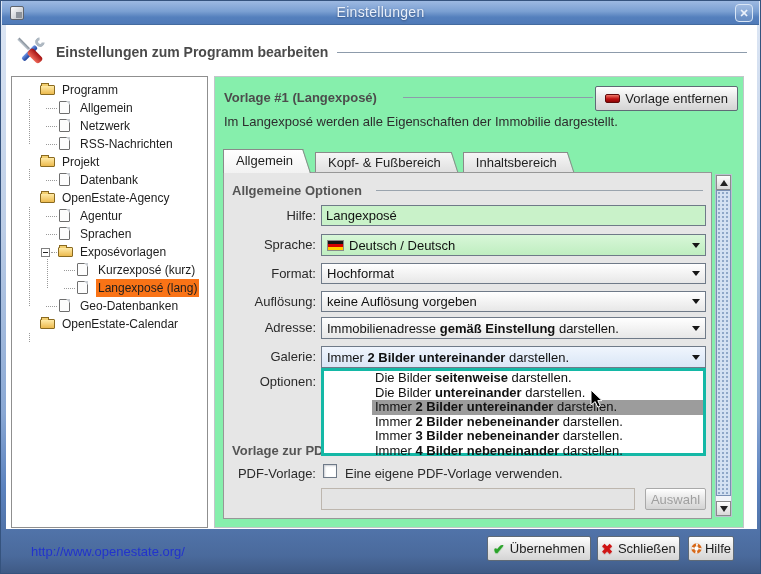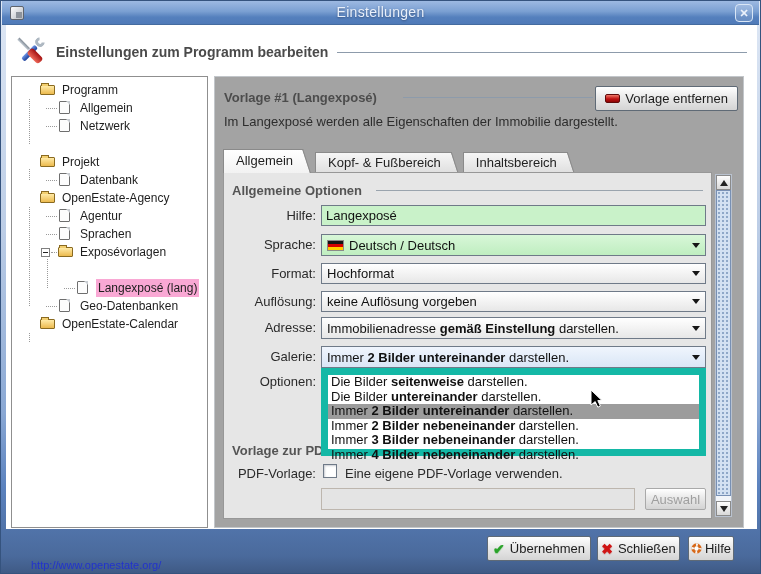--- a/index.html
+++ b/index.html
@@ -39,32 +39,32 @@
   .wr { position:absolute; left:14px; top:1px; width:10px; height:34px; transform:rotate(45deg); }
   .wr-head { width:10px; height:9px; border:3px solid #aeb8c2; border-top-color:transparent; border-radius:50%; }
   .wr-handle { width:5px; height:19px; margin:1px auto 0; background:linear-gradient(90deg,#6f97e8,#1d3f98); border-radius:2px; }
   .header-title { margin-left:8px; font-size:14px; font-weight:bold; color:#4a4a4a; white-space:nowrap; }
   .header-line { flex:1; height:0; border-top:1px solid #8d9bab; margin-left:9px; margin-top:1px; }
 
   
   .tree-panel { position:absolute; left:5px; top:51px; width:197px; height:452px; background:#fff; border:1px solid #8f8f8f; overflow:hidden; }
   .trow { position:absolute; left:16px; width:100%; height:18px; font-size:12px; color:#1d1d1d; }
   .trow .lbl { position:absolute; top:0; line-height:18px; white-space:nowrap; padding:0 2px; cursor:default; }
-  .trow .lbl.sel { background:#f9a8d4; }
+  .trow .lbl.sel { background:#f97316; }
   .icon-folder { position:absolute; top:4px; width:15px; height:10px; background:linear-gradient(#ffeaa6,#ecba4e); border:1px solid #8a6a20; border-radius:1px; }
   .icon-folder::before { content:''; position:absolute; top:-3px; left:0px; width:6px; height:2px; background:#f3cf6f; border:1px solid #8a6a20; border-bottom:none; }
   .icon-file { position:absolute; top:2px; width:11px; height:13px; background:#fdfdfd; border:1px solid #6e6e6e; border-radius:1px; }
   .icon-file::before { content:''; position:absolute; right:-1px; top:-1px; border-style:solid; border-width:0 4px 4px 0; border-color:transparent #c9cdd2 transparent transparent; }
   .stub { position:absolute; top:9px; height:0; border-top:1px dotted #9a9a9a; }
   .vline { position:absolute; width:0; border-left:1px dotted #9a9a9a; }
   .expander { position:absolute; left:13px; top:5px; width:9px; height:9px; background:#fff; border:1px solid #7f7f7f; cursor:pointer; }
   .expander::after { content:''; position:absolute; left:1px; right:1px; top:3px; border-top:1px solid #222; }
 
   
-  .right-panel { position:absolute; left:208px; top:51px; width:530px; height:452px; background:#a3a3a3; border:1px solid #c2c6ca; }
+  .right-panel { position:absolute; left:208px; top:51px; width:530px; height:452px; background:#86efac; border:1px solid #c2c6ca; }
   .sect-title { position:absolute; left:9px; top:13px; font-size:13px; font-weight:bold; color:#4c4c4c; white-space:nowrap; }
   .sect-line { position:absolute; left:188px; right:150px; top:20px; border-top:1px solid #8d9bab; }
   .btn {
     display:flex; align-items:center; justify-content:center; gap:5px;
     background:linear-gradient(180deg,#ffffff,#e9e9e9 45%,#d4d4d4); border:1px solid #5f6a76; border-radius:2px;
     font-size:13px; color:#1c1c1c; cursor:pointer; font-family:"Liberation Sans",sans-serif;
   }
   .remove-btn { position:absolute; top:9px; right:5px; height:25px; padding:0 9px; }
   .remove-icon { width:15px; height:9px; background:linear-gradient(180deg,#ef7a6a,#c01212 55%,#8d0505); border:1px solid #5f0a0a; border-radius:2px; }
   .desc { position:absolute; left:9px; top:37px; font-size:13px; color:#2d2d2d; }
@@ -96,39 +96,39 @@
     background:linear-gradient(180deg,#ffffff,#e7e7e7);
   }
   .combo.green { background:linear-gradient(180deg,#d8f7d8,#bfeec0); }
   .combo.focus { background:linear-gradient(180deg,#f0f5fd,#d9e6f6); }
   .combo .val { white-space:nowrap; overflow:hidden; }
   .tri-down { margin-left:auto; width:0; height:0; border-left:4px solid transparent; border-right:4px solid transparent; border-top:5px solid #161616; }
   .flag { width:17px; height:11px; margin-right:5px; border:1px solid #8a8a8a; flex:0 0 17px;
     background:linear-gradient(180deg,#141414 0%,#141414 33%,#d40000 33%,#d40000 66%,#ffce00 66%,#ffce00 100%); }
   b { font-weight:bold; }
 
-  .dropdown { position:absolute; left:97px; top:195px; width:385px; height:88px; background:#fff; border:7px solid #14b8a6; z-index:5; }
+  .dropdown { position:absolute; left:97px; top:195px; width:385px; height:88px; background:#fff; border:3px solid #14b8a6; z-index:5;padding-left:48px; }
   .opt { height:14.5px; line-height:14.5px; font-size:13px; color:#111; padding-left:3px; white-space:nowrap; overflow:hidden; cursor:pointer; }
   .opt.hi { background:#9c9c9c; }
 
   .checkbox { position:absolute; left:99px; width:14px; height:14px; background:#fff; border:1px solid #6f7a88; box-shadow:inset 1px 1px 2px #c9ccd2; cursor:pointer; }
   .cb-label { position:absolute; left:121px; font-size:13px; color:#2a2a2a; white-space:nowrap; }
   .dinput { position:absolute; left:97px; top:315px; width:314px; height:22px; background:#e4e4e4; border:1px solid #bdb6ae; }
   .dbtn { position:absolute; left:421px; top:315px; width:61px; height:22px; color:#9f9f9f; border-color:#a9a9a9; cursor:default; }
 
   
   .sbar { position:absolute; left:500px; top:97px; width:17px; height:343px; background:#f2f5f9; border:1px solid #b9c2cf; }
   .sbtn { position:absolute; left:0; width:15px; height:15px; background:linear-gradient(180deg,#fdfdfd,#d9d9d9); border:1px solid #8a8a8a; display:flex; align-items:center; justify-content:center; cursor:pointer; }
   .tri-up-s { width:0; height:0; border-left:4px solid transparent; border-right:4px solid transparent; border-bottom:6px solid #222; }
   .tri-down-s { width:0; height:0; border-left:4px solid transparent; border-right:4px solid transparent; border-top:6px solid #222; }
   .sthumb { position:absolute; left:0; top:15px; width:15px; height:306px; border:1px solid #7890b4;
     background-color:#d3e1f2; background-image:radial-gradient(#8fa8c8 1px, transparent 1.1px); background-size:4px 4px; cursor:pointer; }
 
   
-  .footer-link { position:absolute; left:30px; top:543px; font-size:11px; color:#2233cc; cursor:pointer; text-decoration:none;margin-top:15px; }
+  .footer-link { position:absolute; left:30px; top:543px; font-size:13px; color:#2233cc; cursor:pointer; text-decoration:none; }
   .fbtn { position:absolute; top:535px; height:25px; }
   .fbtn.apply { left:486px; width:104px; }
   .fbtn.close { left:596px; width:83px; }
   .fbtn.help  { left:687px; width:46px; gap:3px; padding:0 2px; }
   .check-ic { color:#2aa32a; font-size:14px; font-weight:bold; text-shadow:0 1px 1px #9c9; }
   .x-ic { color:#d01515; font-size:14px; font-weight:bold; text-shadow:0 1px 1px #caa; }
 
   .cursor { position:absolute; left:589px; top:388px; z-index:50; pointer-events:none; }
 </style>
 </head>
@@ -173,20 +173,25 @@
       <div class="trow" style="top:22px">
         <span class="stub" style="left:18px;width:11px"></span>
         <span class="icon-file" style="left:31px"></span>
         <span class="lbl" style="left:50px">Allgemein</span>
       </div>
       <div class="trow" style="top:40px">
         <span class="stub" style="left:18px;width:11px"></span>
         <span class="icon-file" style="left:31px"></span>
         <span class="lbl" style="left:50px">Netzwerk</span>
       </div>
+      <div class="trow" style="top:58px">
+        <span class="stub" style="left:18px;width:11px"></span>
+        <span class="icon-file" style="left:31px"></span>
+        <span class="lbl" style="left:50px">RSS-Nachrichten</span>
+      </div>
       <div class="trow" style="top:76px">
         <span class="icon-folder" style="left:12px"></span>
         <span class="lbl" style="left:32px">Projekt</span>
       </div>
       <div class="trow" style="top:94px">
         <span class="stub" style="left:18px;width:11px"></span>
         <span class="icon-file" style="left:31px"></span>
         <span class="lbl" style="left:50px">Datenbank</span>
       </div>
       <div class="trow" style="top:112px">
@@ -201,20 +206,25 @@
       <div class="trow" style="top:148px">
         <span class="stub" style="left:18px;width:11px"></span>
         <span class="icon-file" style="left:31px"></span>
         <span class="lbl" style="left:50px">Sprachen</span>
       </div>
       <div class="trow" style="top:166px">
         <span class="expander"></span>
         <span class="stub" style="left:23px;width:6px"></span>
         <span class="icon-folder" style="left:30px"></span>
         <span class="lbl" style="left:50px">Exposévorlagen</span>
+      </div>
+      <div class="trow" style="top:184px">
+        <span class="stub" style="left:36px;width:11px"></span>
+        <span class="icon-file" style="left:49px"></span>
+        <span class="lbl" style="left:68px">Kurzexposé (kurz)</span>
       </div>
       <div class="trow" style="top:202px">
         <span class="stub" style="left:36px;width:11px"></span>
         <span class="icon-file" style="left:49px"></span>
         <span class="lbl sel" style="left:68px">Langexposé (lang)</span>
       </div>
       <div class="trow" style="top:220px">
         <span class="stub" style="left:18px;width:11px"></span>
         <span class="icon-file" style="left:31px"></span>
         <span class="lbl" style="left:50px">Geo-Datenbanken</span>

